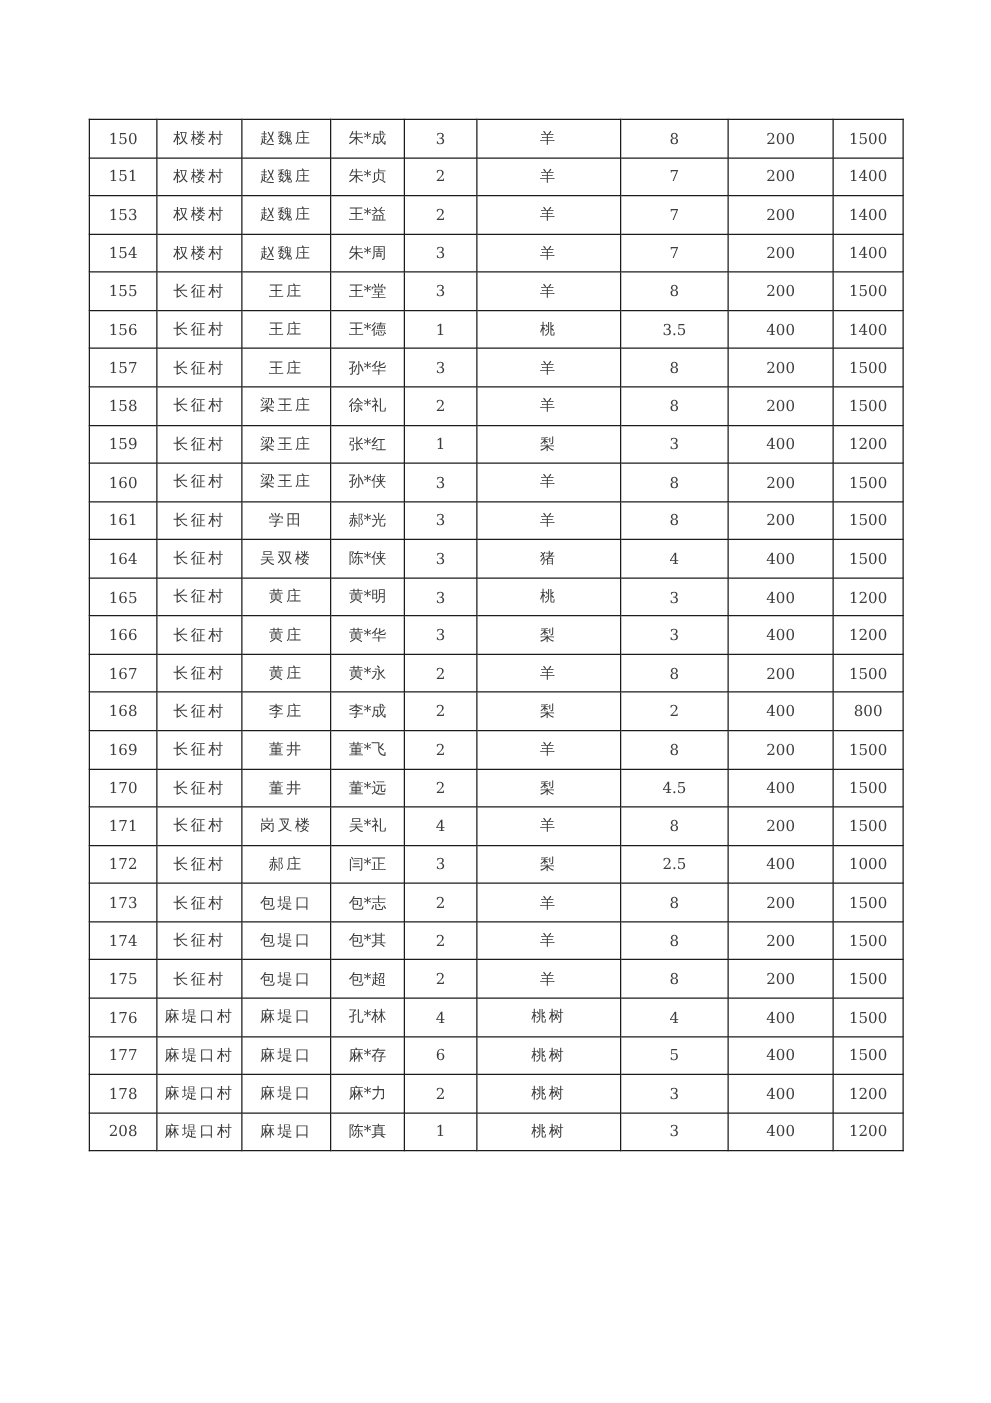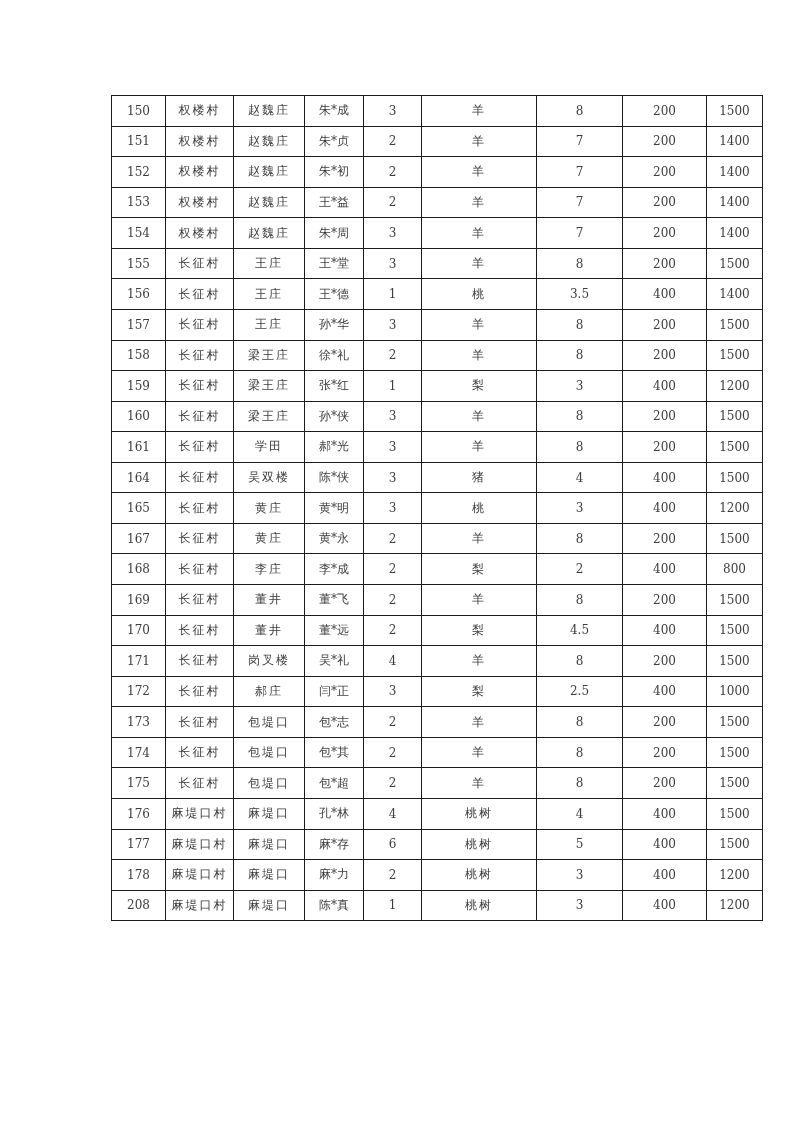--- a/index.html
+++ b/index.html
@@ -15,21 +15,20 @@
     overflow: hidden;
     font-family: "DejaVu Serif", "Liberation Serif", serif;
   }
   table.data-table {
     position: absolute;
     left: 71px;
     top: 95px;
     width: 651px;
     border-collapse: collapse;
     table-layout: fixed;
-    margin-left: 40px;
   }
   table.data-table td {
     border: 1px solid #1c1c1c;
     text-align: center;
     vertical-align: middle;
     font-size: 12px;
     color: #3d3d3d;
     padding: 0;
     white-space: nowrap;
     overflow: hidden;
@@ -75,31 +74,20 @@
           <td class="spaced">权楼村</td>
           <td class="spaced">赵魏庄</td>
           <td>朱*贞</td>
           <td>2</td>
           <td class="spaced">羊</td>
           <td>7</td>
           <td>200</td>
           <td>1400</td>
         </tr>
         <tr>
-          <td>152</td>
-          <td class="spaced">权楼村</td>
-          <td class="spaced">赵魏庄</td>
-          <td>朱*初</td>
-          <td>2</td>
-          <td class="spaced">羊</td>
-          <td>7</td>
-          <td>200</td>
-          <td>1400</td>
-        </tr>
-        <tr>
           <td>153</td>
           <td class="spaced">权楼村</td>
           <td class="spaced">赵魏庄</td>
           <td>王*益</td>
           <td>2</td>
           <td class="spaced">羊</td>
           <td>7</td>
           <td>200</td>
           <td>1400</td>
         </tr>
@@ -202,20 +190,31 @@
           <td>400</td>
           <td>1500</td>
         </tr>
         <tr>
           <td>165</td>
           <td class="spaced">长征村</td>
           <td class="spaced">黄庄</td>
           <td>黄*明</td>
           <td>3</td>
           <td class="spaced">桃</td>
+          <td>3</td>
+          <td>400</td>
+          <td>1200</td>
+        </tr>
+        <tr>
+          <td>166</td>
+          <td class="spaced">长征村</td>
+          <td class="spaced">黄庄</td>
+          <td>黄*华</td>
+          <td>3</td>
+          <td class="spaced">梨</td>
           <td>3</td>
           <td>400</td>
           <td>1200</td>
         </tr>
         <tr>
           <td>167</td>
           <td class="spaced">长征村</td>
           <td class="spaced">黄庄</td>
           <td>黄*永</td>
           <td>2</td>

